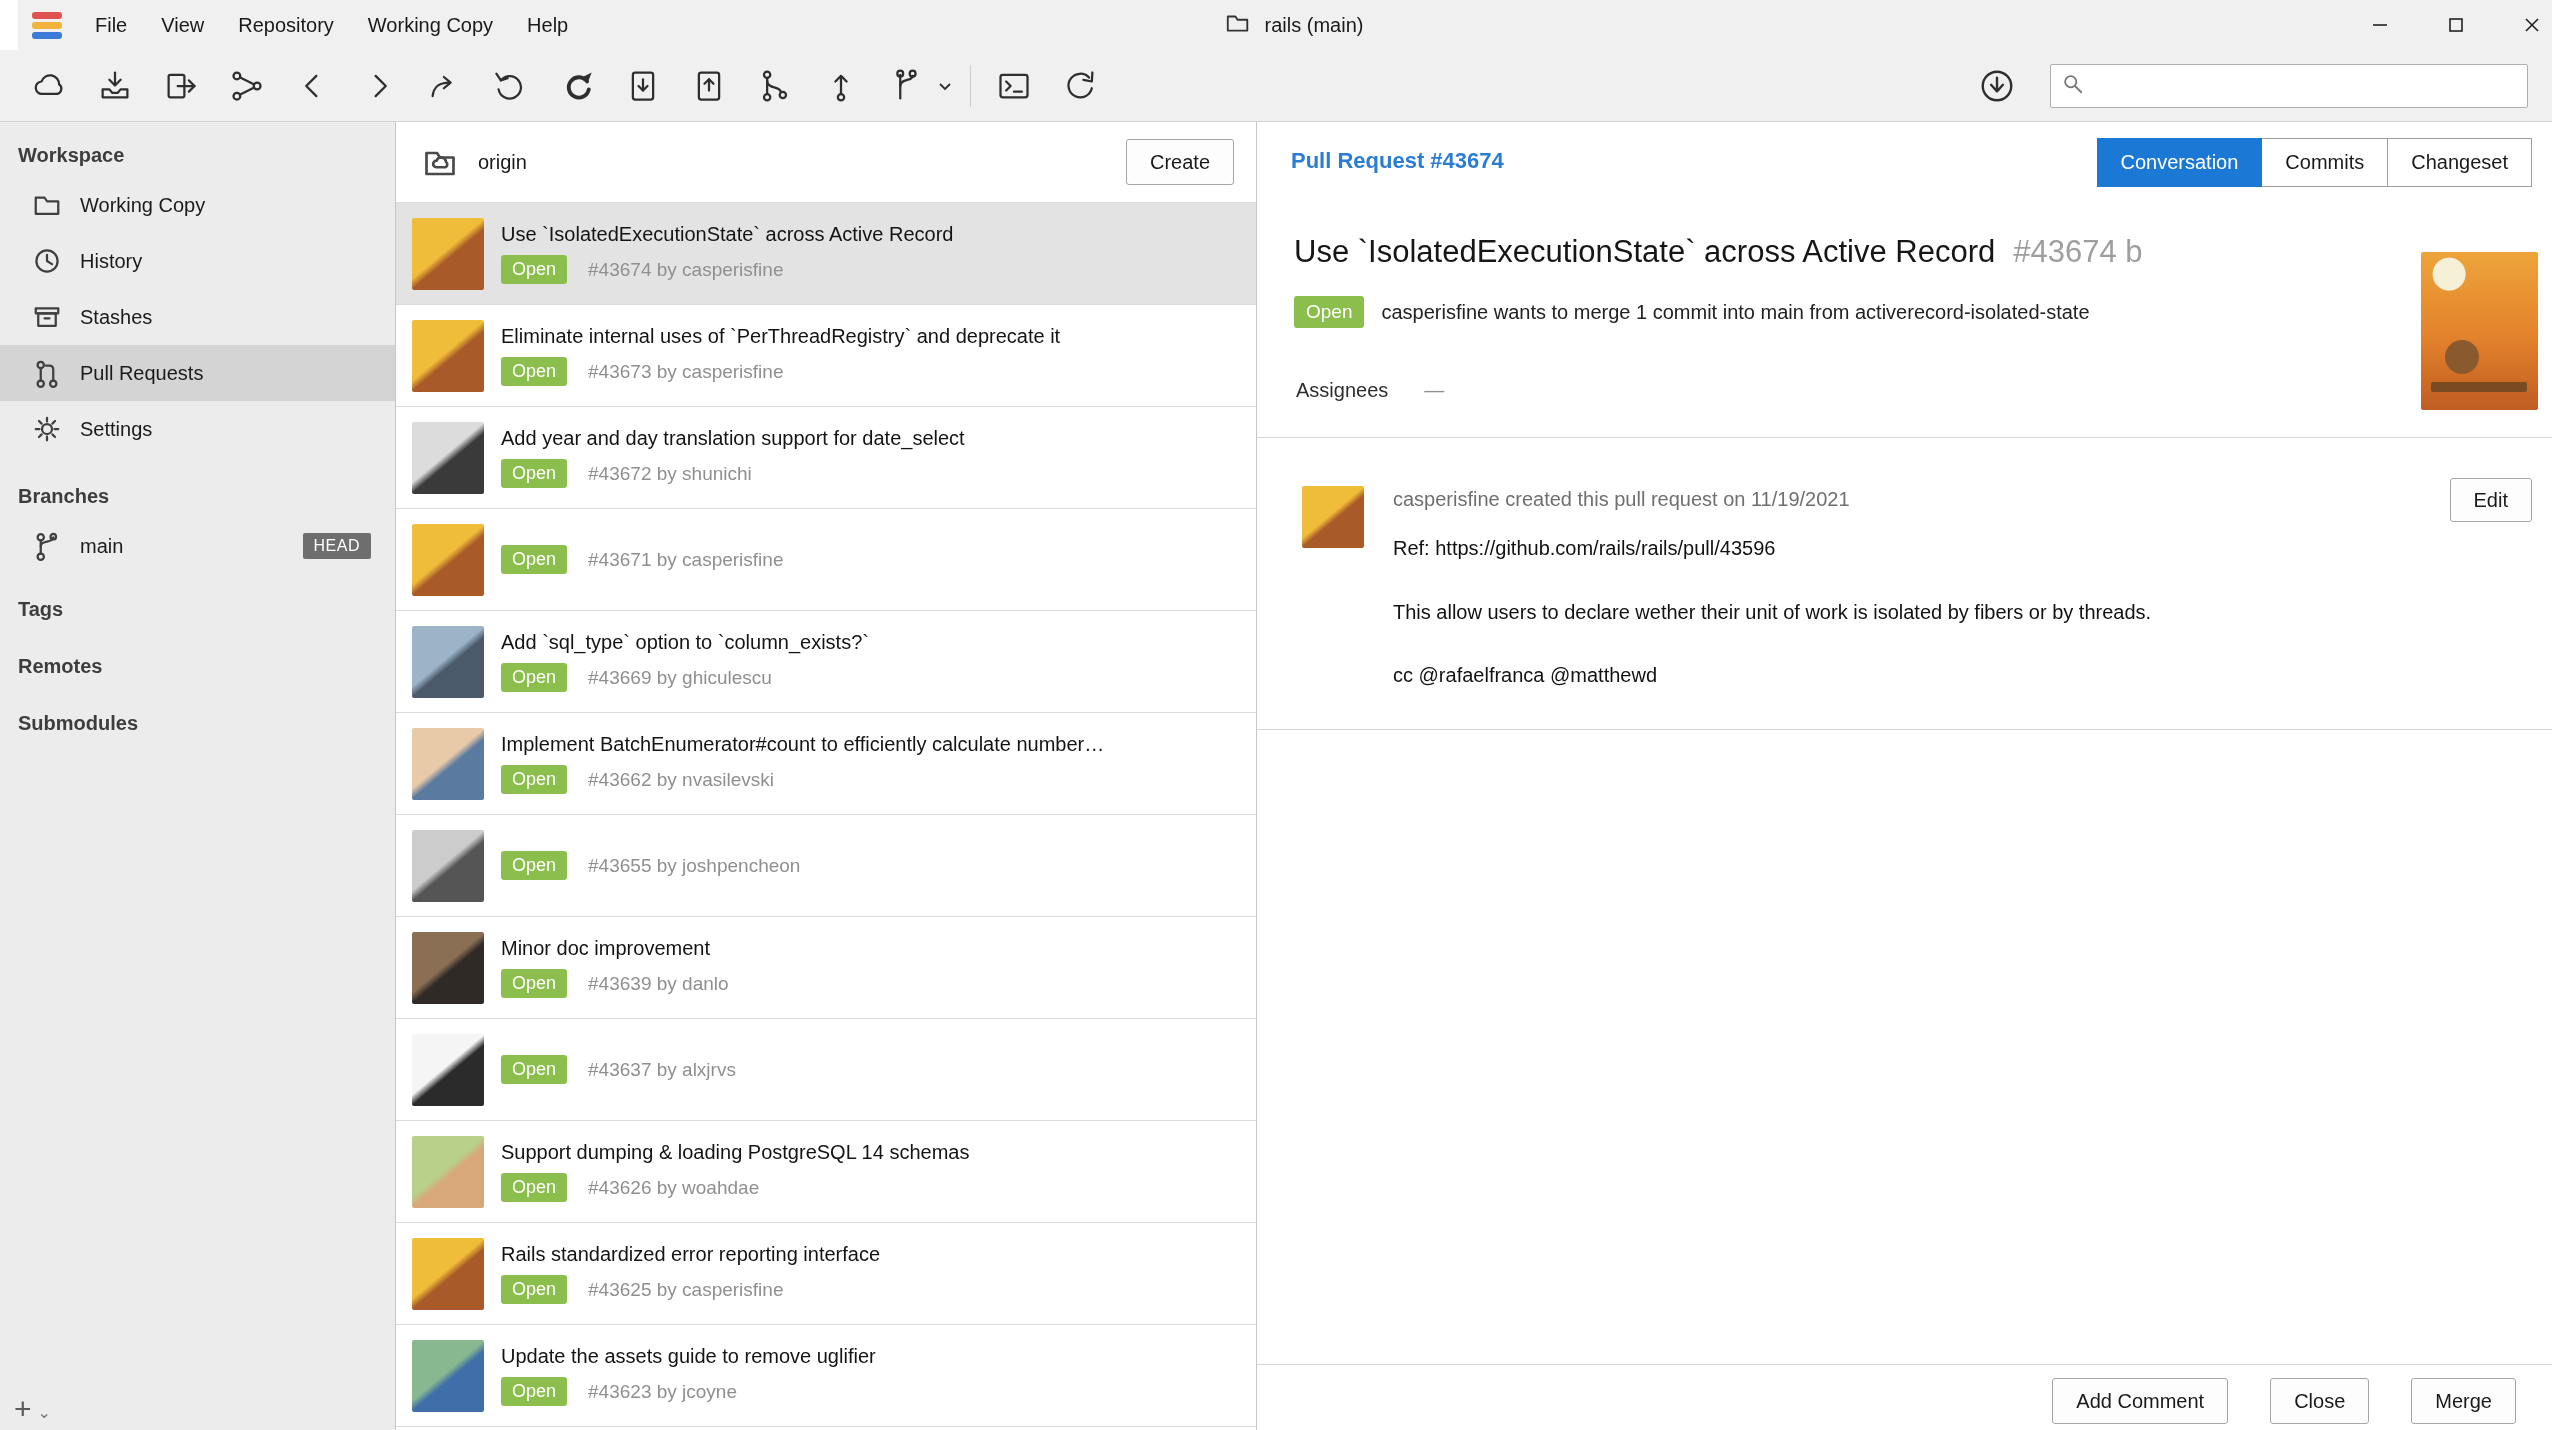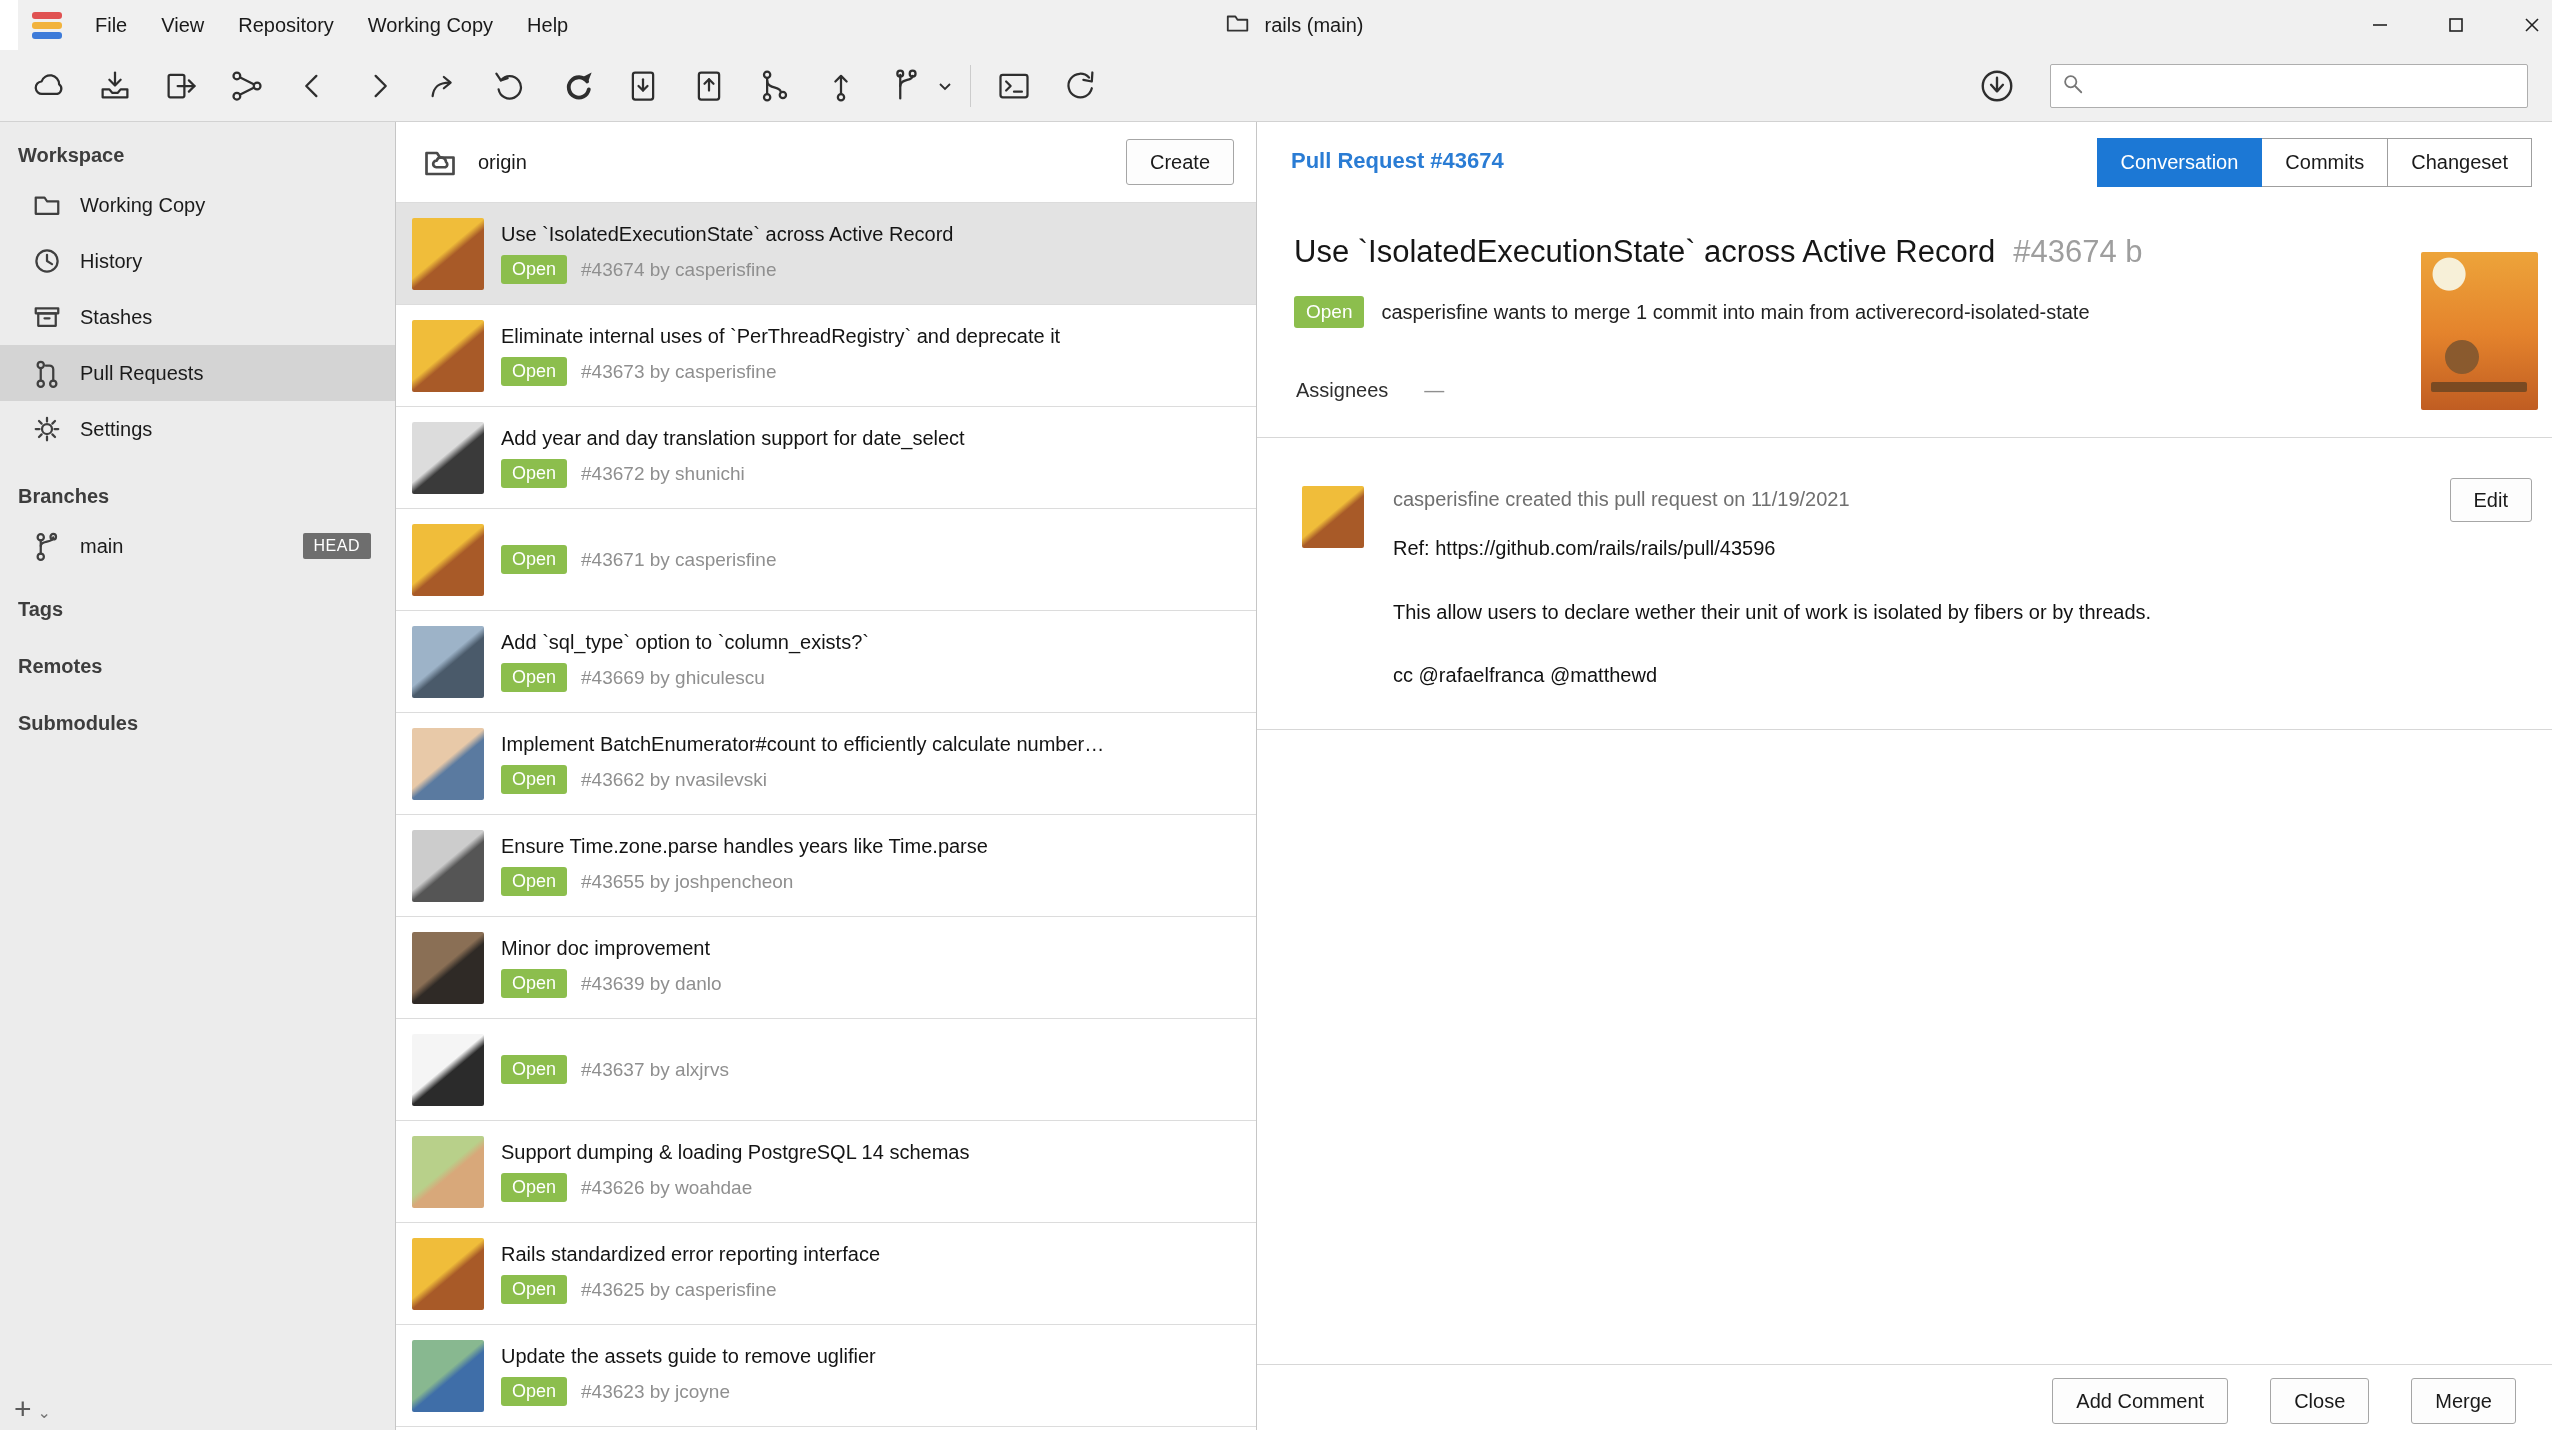--- a/index.html
+++ b/index.html
@@ -50,21 +50,21 @@
   .btn { display:inline-flex; align-items:center; justify-content:center; height:46px; padding:12px 23px; background:#fdfdfd; border:1px solid #a6a6a6; border-radius:3px; font-size:20px; color:#1a1a1a; }
   #create-btn { margin-left:auto; }
   #pr-list { position:absolute; left:0; top:80px; right:0; bottom:0; overflow:hidden; border-top:1px solid #dcdcdc; }
   .pr-row { height:102px; display:flex; align-items:center; gap:17px; padding:0 16px; border-bottom:1px solid #dcdcdc; background:#fff; }
   .pr-row.selected { background:#e3e3e3; }
   .avatar { width:72px; height:72px; flex:none; border-radius:2px; background:#bbb; }
   .pr-row-text { min-width:0; flex:1; }
   .pr-title { font-size:20px; color:#141414; white-space:nowrap; overflow:hidden; margin-bottom:9px; }
   .pr-meta-row { display:flex; align-items:center; gap:14px; }
   .open-badge { background:#8cbe4d; color:#fff; font-size:18px; padding:4px 11px; border-radius:3px; }
-  .pr-meta { font-size:19px; color:#8f8f8f; }
+  .pr-meta { font-size:19px; color:#8f8f8f;margin-left:7px; }
 
   
   #detail { position:absolute; left:1257px; top:122px; width:1295px; height:1308px; background:#fff; }
   #detail-header-text { position:absolute; left:34px; top:26px; font-size:22px; font-weight:700; color:#2a7cd4; }
   #detail-tabs { position:absolute; right:20px; top:16px; display:flex;margin-left:20px; }
   .tab { height:49px; line-height:47px; padding:0 23px; border:1px solid #9f9f9f; background:#fff; font-size:20px; color:#1a1a1a; margin-left:-1px; }
   .tab.active { background:#1c78d5; border-color:#1c78d5; color:#fff; position:relative; z-index:1; }
   #detail-title { position:absolute; left:37px; top:112px; right:160px; font-size:31px; color:#161616; white-space:nowrap; overflow:hidden; }
   #detail-title .suffix { color:#9e9e9e; margin-left:18px; }
   #meme { position:absolute; right:14px; top:130px; width:117px; height:158px; border-radius:2px; overflow:hidden;
@@ -403,21 +403,20 @@
             <div class="pr-title">Implement BatchEnumerator#count to efficiently calculate number…</div>
             <div class="pr-meta-row">
               <span class="open-badge">Open</span>
               <span class="pr-meta">#43662 by nvasilevski</span>
             </div>
           </div>
         </div>
         <div class="pr-row">
           <div class="avatar" style="background: linear-gradient(140deg, rgb(204, 204, 204) 0%, rgb(204, 204, 204) 46%, rgb(85, 85, 85) 54%, rgb(85, 85, 85) 100%);"></div>
           <div class="pr-row-text">
-            <div class="pr-title">Ensure Time.zone.parse handles years like Time.parse</div>
             <div class="pr-meta-row">
               <span class="open-badge">Open</span>
               <span class="pr-meta">#43655 by joshpencheon</span>
             </div>
           </div>
         </div>
         <div class="pr-row">
           <div class="avatar" style="background: linear-gradient(140deg, rgb(138, 111, 85) 0%, rgb(138, 111, 85) 46%, rgb(47, 42, 38) 54%, rgb(47, 42, 38) 100%);"></div>
           <div class="pr-row-text">
             <div class="pr-title">Minor doc improvement</div>

